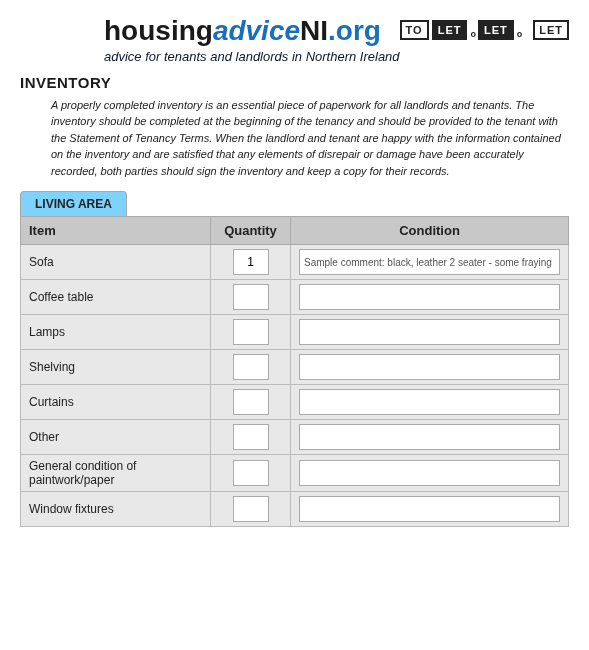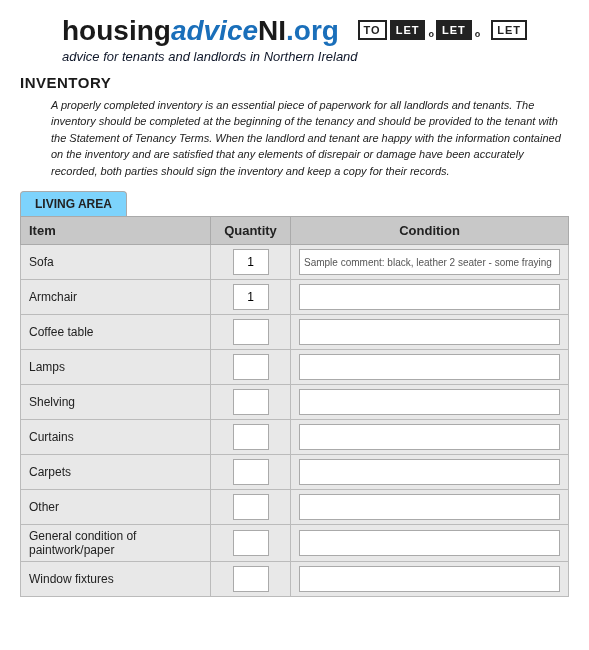--- a/index.html
+++ b/index.html
@@ -8,21 +8,21 @@
       background: #fff;
       width: 589px;
       min-height: 650px;
       padding: 16px 20px;
       color: #222;
     }
 
     
     .header {
       display: flex;
-      justify-content: center;
+      justify-content: flex-end;
       align-items: flex-start;
       margin-bottom: 6px;
     }
     .logo-block { }
     .logo-text {
       font-size: 28px;
       font-weight: 900;
       color: #1a1a1a;
       line-height: 1.1;
     }
@@ -217,46 +217,36 @@
       <th class="cond-header">Condition</th>
     </tr>
   </thead>
   <tbody id="table-body">
   <tr>
         <td class="item-cell">Sofa</td>
         <td class="qty-cell"><input type="text" class="qty-input" value="1" style=""></td>
         <td class="cond-cell"><input type="text" class="cond-input filled" value="Sample comment: black, leather 2 seater - some fraying on stitching on left hand cushion" style=""></td>
       </tr>
       <tr>
-        <td class="item-cell">Armchair</td>
-        <td class="qty-cell"><input type="text" class="qty-input" value="1" style=""></td>
-        <td class="cond-cell"><input type="text" class="cond-input" style=""></td>
-      </tr>
-      <tr>
         <td class="item-cell">Coffee table</td>
         <td class="qty-cell"><input type="text" class="qty-input" style=""></td>
         <td class="cond-cell"><input type="text" class="cond-input" style=""></td>
       </tr>
       <tr>
         <td class="item-cell">Lamps</td>
         <td class="qty-cell"><input type="text" class="qty-input" style=""></td>
         <td class="cond-cell"><input type="text" class="cond-input" style=""></td>
       </tr>
       <tr>
         <td class="item-cell">Shelving</td>
         <td class="qty-cell"><input type="text" class="qty-input" style=""></td>
         <td class="cond-cell"><input type="text" class="cond-input" style=""></td>
       </tr>
       <tr>
         <td class="item-cell">Curtains</td>
-        <td class="qty-cell"><input type="text" class="qty-input" style=""></td>
-        <td class="cond-cell"><input type="text" class="cond-input" style=""></td>
-      </tr>
-      <tr>
-        <td class="item-cell">Carpets</td>
         <td class="qty-cell"><input type="text" class="qty-input" style=""></td>
         <td class="cond-cell"><input type="text" class="cond-input" style=""></td>
       </tr>
       <tr>
         <td class="item-cell">Other</td>
         <td class="qty-cell"><input type="text" class="qty-input" style=""></td>
         <td class="cond-cell"><input type="text" class="cond-input" style=""></td>
       </tr>
       <tr>
         <td class="item-cell">General condition of paintwork/paper</td>

